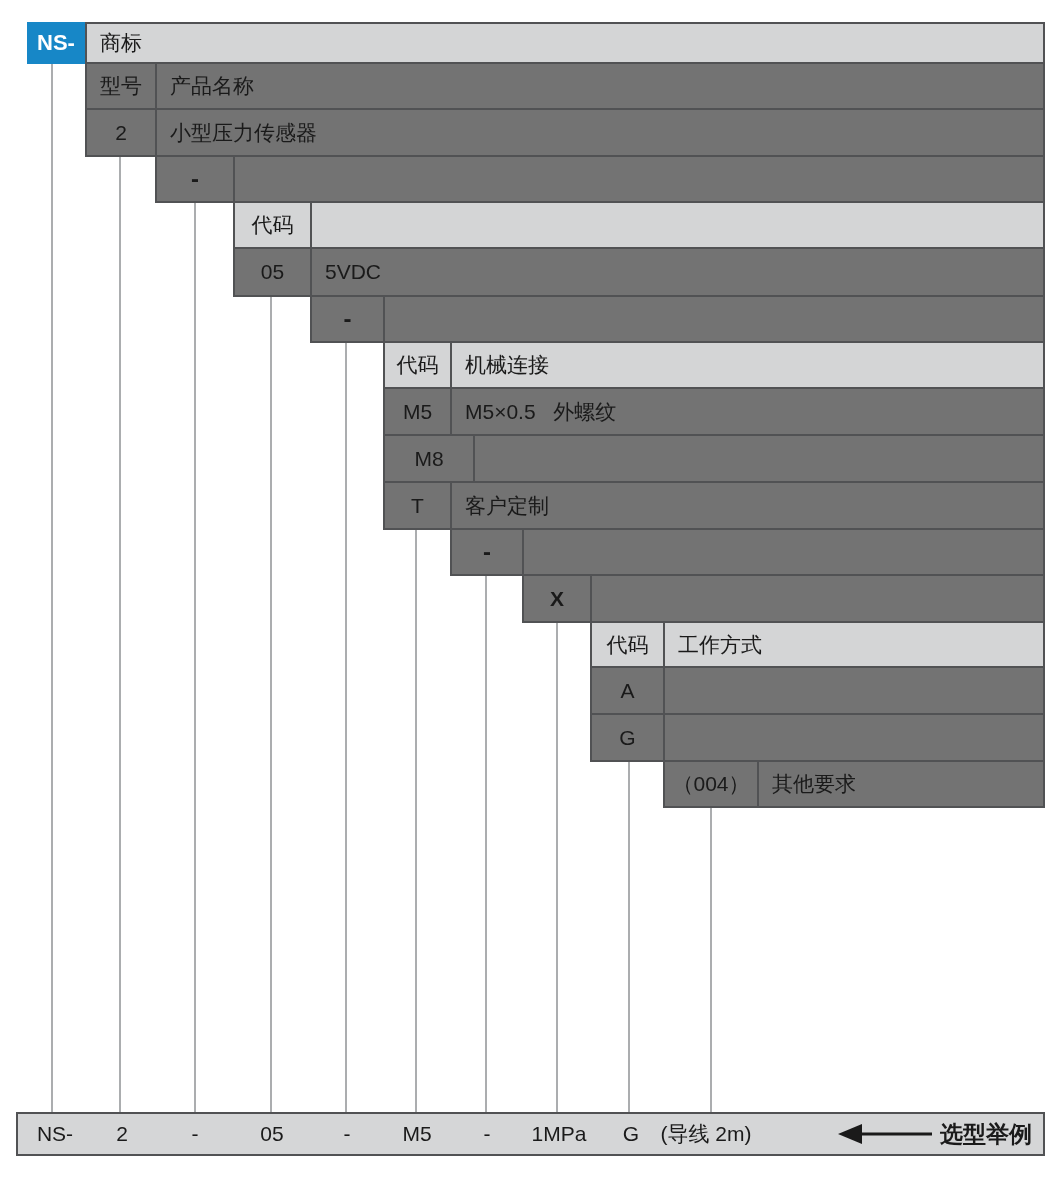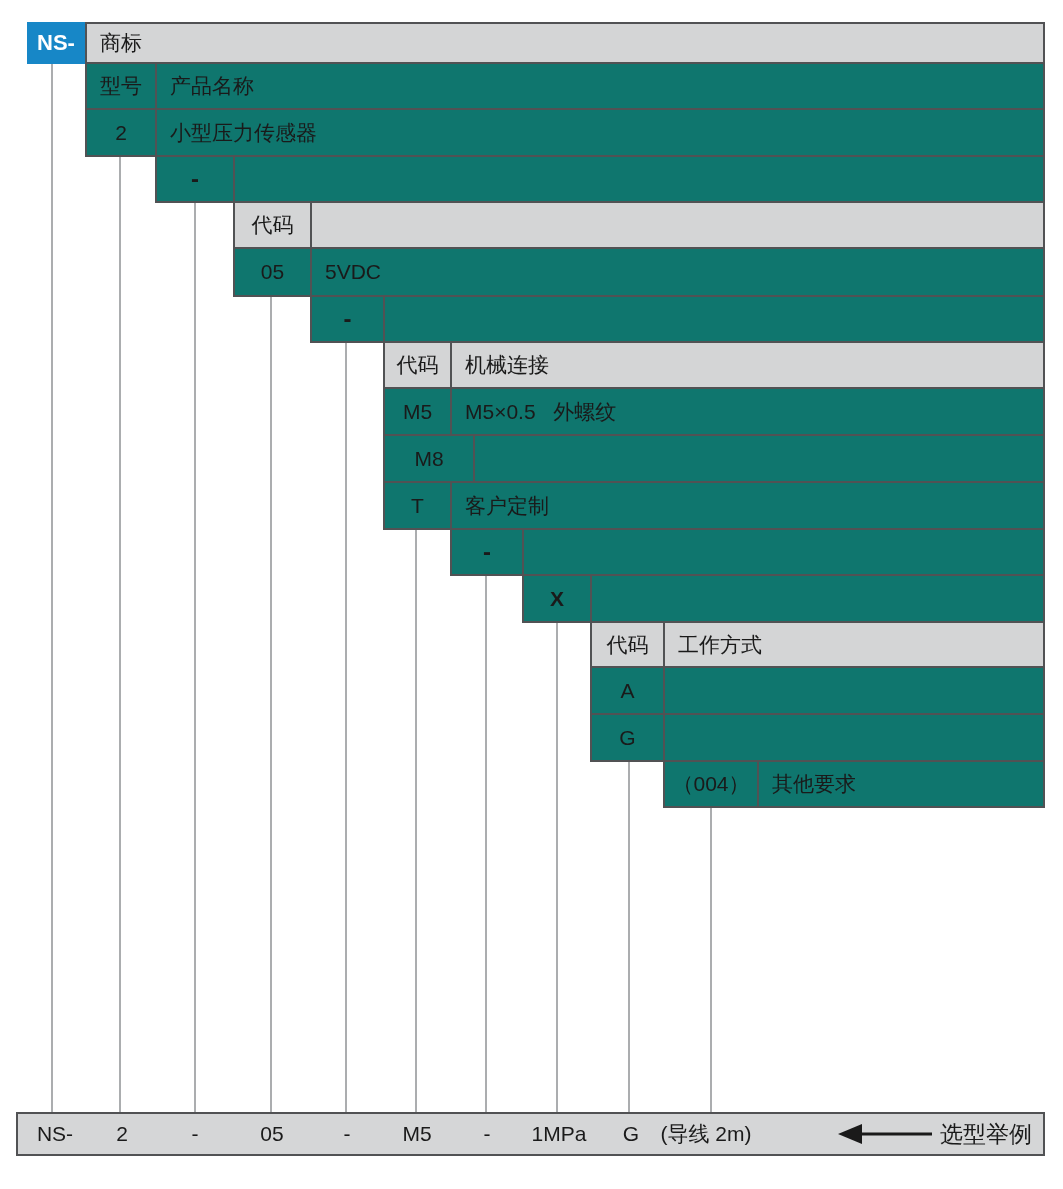--- a/index.html
+++ b/index.html
@@ -2,21 +2,21 @@
 <html><head>
 <meta charset="utf-8">
 <style>
   html,body{margin:0;padding:0;background:#ffffff;}
   .canvas{
     position:relative;width:1063px;height:1189px;background:#ffffff;
     font-family:"Liberation Sans","DejaVu Sans",sans-serif;color:#1a1a1a;overflow:hidden;
   }
   .vline{position:absolute;width:2px;background:#abadaf;}
   .row{
-    position:absolute;display:flex;border:2px solid #515254;background:#0f766e;
+    position:absolute;display:flex;border:2px solid #515254;background:#737373;
     box-sizing:border-box;
   }
   .row.gray{background:#d4d5d6;}
   .c1{
     display:flex;align-items:center;justify-content:center;
     border-right:2px solid #515254;font-size:21px;box-sizing:border-box;flex:0 0 auto;
   }
   .c1.bold{font-weight:bold;}
   .c2{
     flex:1 1 auto;display:flex;align-items:center;padding-left:13px;
@@ -39,21 +39,21 @@
     position:absolute;left:820px;top:50%;transform:translateY(-50%);
     width:0;height:0;border-top:10px solid transparent;border-bottom:10px solid transparent;
     border-right:24px solid #1a1a1a;
   }
   .arrow-shaft{
     position:absolute;left:840px;top:50%;transform:translateY(-50%);
     width:74px;height:3px;background:#1a1a1a;
   }
   .bar-label{
     position:absolute;left:922px;top:50%;transform:translateY(-50%);
-    font-size:23px;white-space:pre;
+    font-size:23px;white-space:pre;font-weight:bold;
   }
 </style>
 </head>
 <body>
 
 <div class="canvas">
 
   <div class="vline" style="left:51px;top:64px;height:1048px"></div>
   <div class="vline" style="left:119px;top:157px;height:955px"></div>
   <div class="vline" style="left:194px;top:203px;height:909px"></div>

